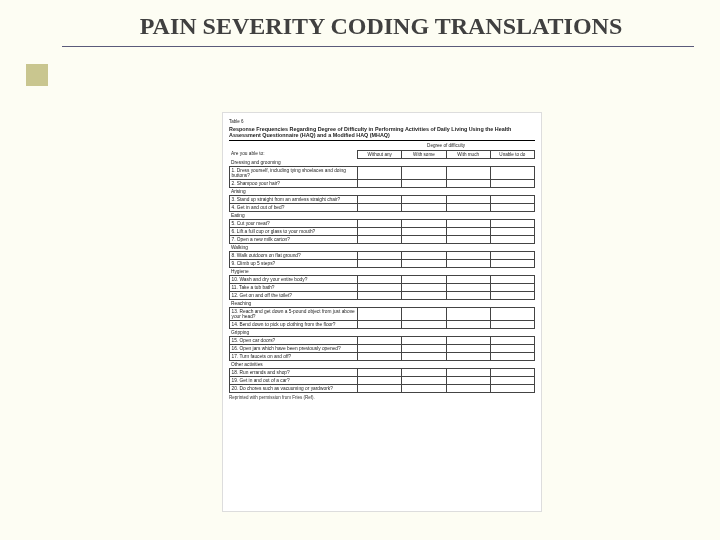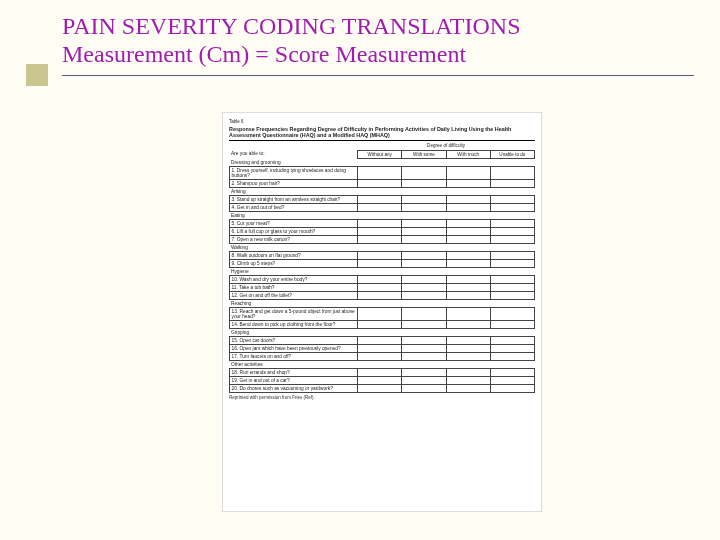--- a/index.html
+++ b/index.html
@@ -24,24 +24,25 @@
     top: 52px;
     width: 22px;
     height: 22px;
     background: #c9c68f;
   }
   .title-block {
     margin-left: 36px;
     margin-bottom: 6px;
   }
   .title-line {
-    font-weight: normal;
+    font-weight: bold;
     font-size: 24px;
-    color: #a21caf;
+    color: #404040;
     line-height: 1.18;
+    text-align: center;
   }
   .rule {
     margin-left: 36px;
     margin-right: 6px;
     border: none;
     border-top: 1.2px solid #5a5a7a;
     margin-top: 6px;
   }
   .form-wrap {
     position: absolute;
@@ -105,21 +106,20 @@
 </style>
 </head>
 <body>
 
 <div class="slide">
 
   <div class="accent-square"></div>
 
   <div class="title-block">
     <div class="title-line">PAIN SEVERITY CODING TRANSLATIONS</div>
-    <div class="title-line">Measurement (Cm) = Score Measurement</div>
   </div>
 
   <hr class="rule">
 
   <div class="form-wrap">
     <div class="tabletitle">Table 6</div>
     <div class="form-title">Response Frequencies Regarding Degree of Difficulty in Performing Activities of Daily Living Using the Health Assessment Questionnaire (HAQ) and a Modified HAQ (MHAQ)</div>
 
     <table class="frm">
       <colgroup>

